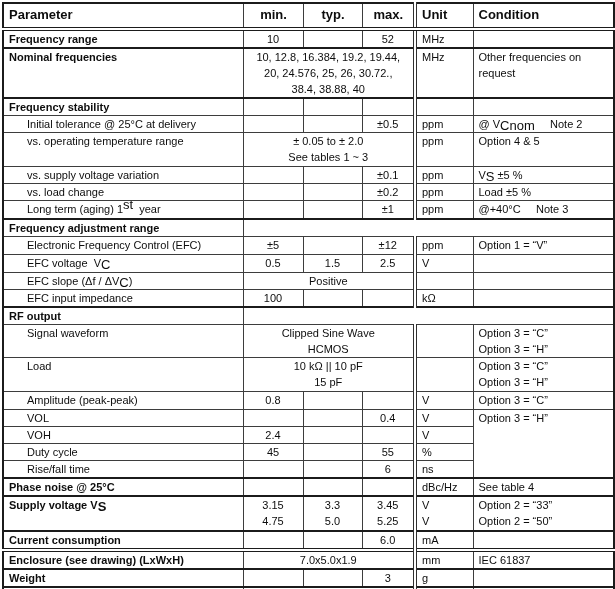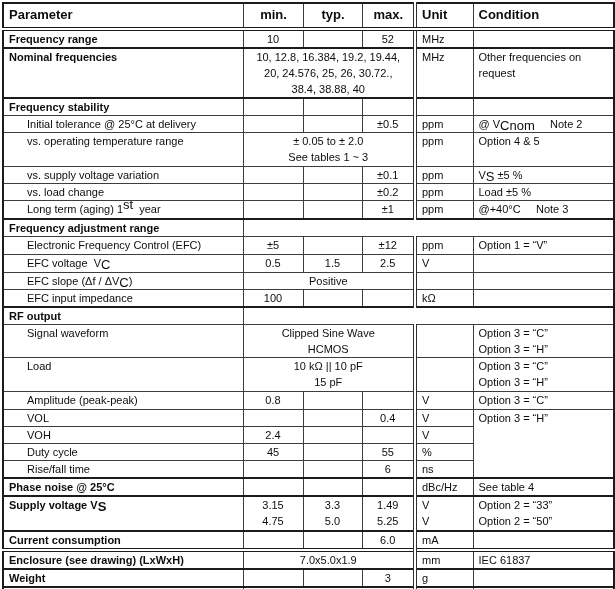--- a/index.html
+++ b/index.html
@@ -224,21 +224,21 @@
           <td class="b">Supply voltage V<sub>S</sub></td>
           <td class="c">
             <div class="ln">3.15</div>
             <div class="ln">4.75</div>
           </td>
           <td class="c">
             <div class="ln">3.3</div>
             <div class="ln">5.0</div>
           </td>
           <td class="c">
-            <div class="ln">1.49</div>
+            <div class="ln">3.45</div>
             <div class="ln">5.25</div>
           </td>
           <td class="u">
             <div class="ln">V</div>
             <div class="ln">V</div>
           </td>
           <td class="">
             <div class="ln">Option 2 = “33”</div>
             <div class="ln">Option 2 = “50”</div>
           </td>

